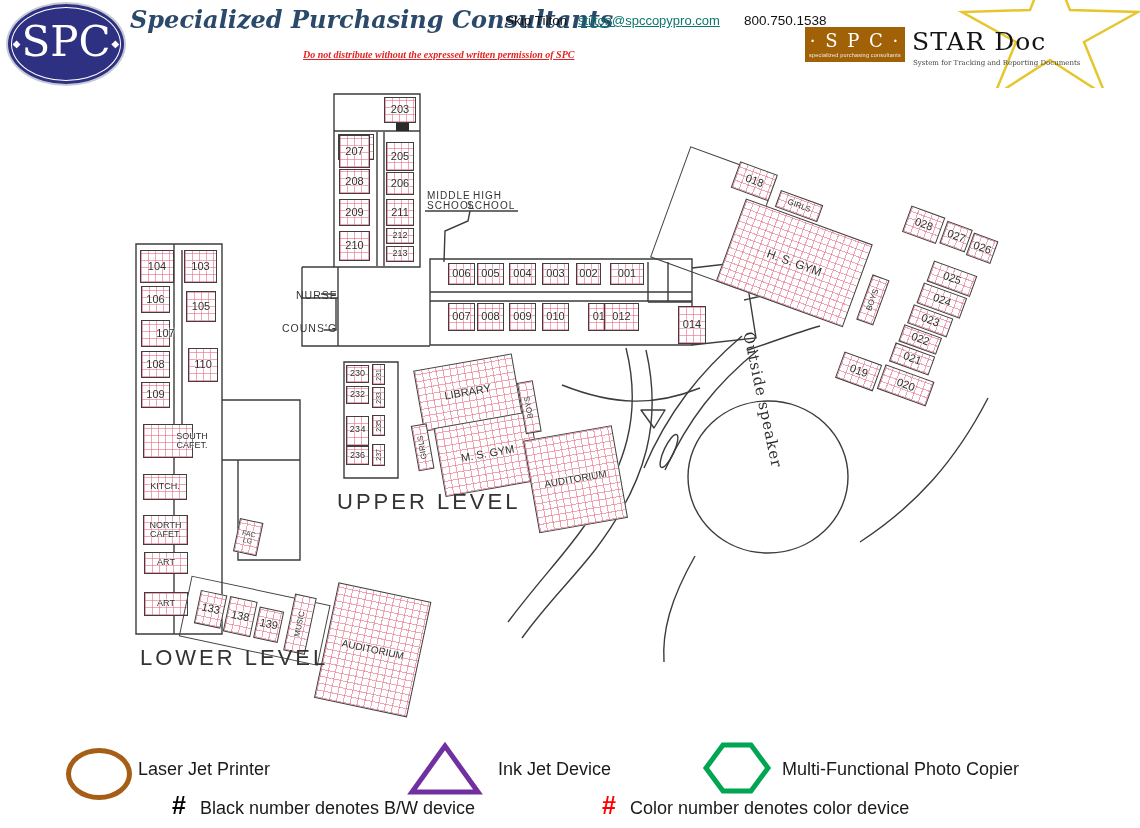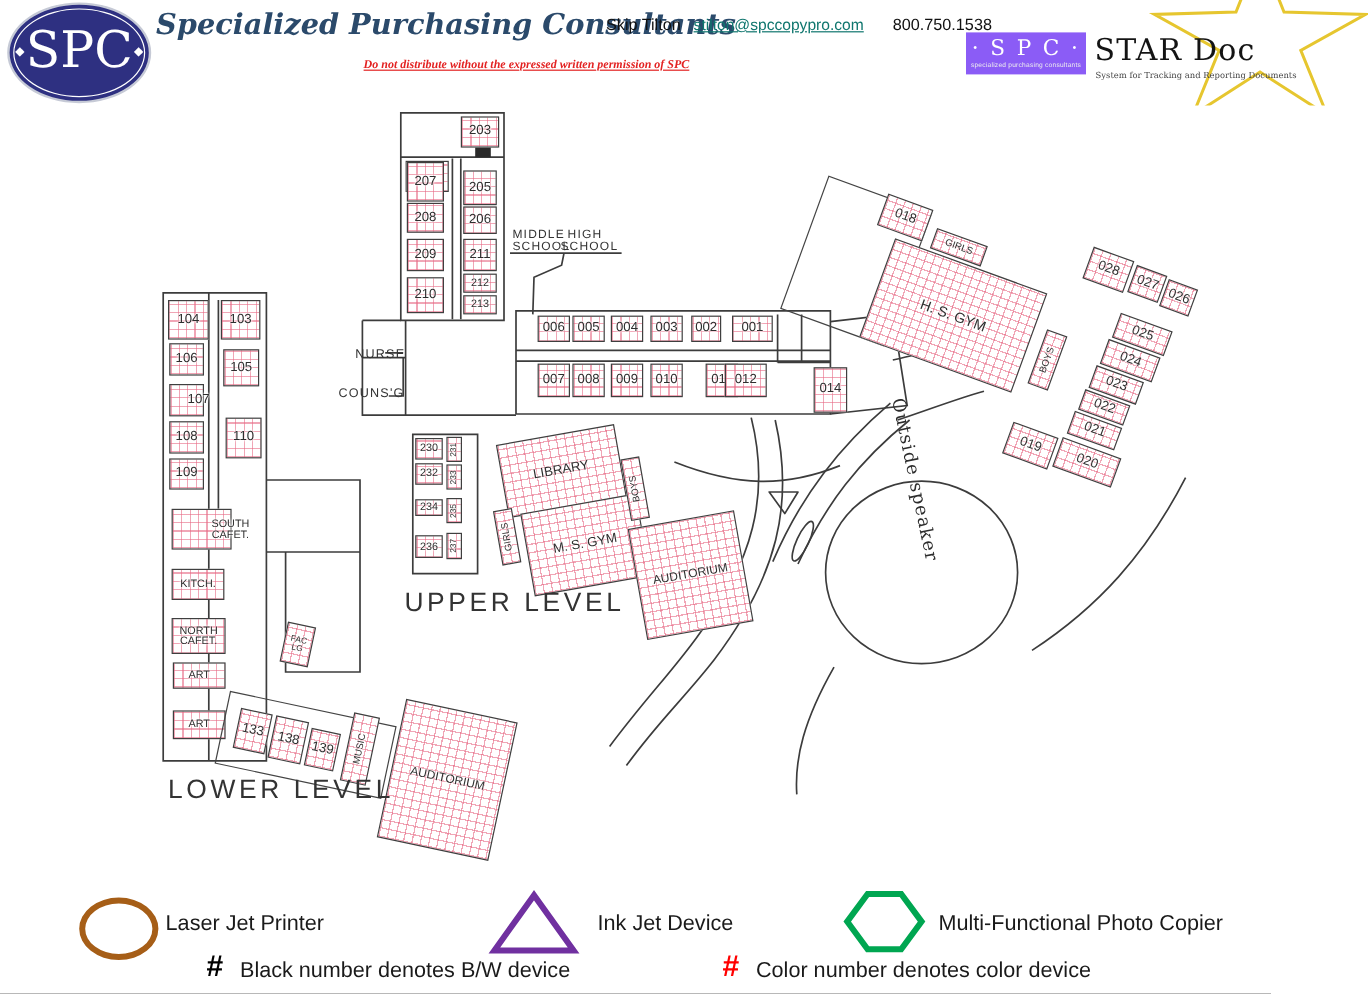--- a/index.html
+++ b/index.html
@@ -15,21 +15,21 @@
   .dia{color:#fff;font-size:10px;line-height:1;}
   .company{position:absolute;left:130px;top:5px;font-family:"DejaVu Serif",serif;
     font-style:italic;font-weight:bold;font-size:24px;color:#2b4a6b;white-space:nowrap;}
   .contact-name{position:absolute;left:505px;top:13px;font-size:13.5px;color:#111;}
   .email{position:absolute;left:578px;top:13px;font-size:13px;color:#0f766e;text-decoration:underline;cursor:pointer;}
   .phone{position:absolute;left:712px;top:13px;font-size:13.5px;color:#111;margin-left:32px;}
   .warning{position:absolute;left:303px;top:49px;font-size:10px;font-weight:bold;font-style:italic;
     text-decoration:underline;color:#E32222;white-space:nowrap;font-family:Liberation Serif, serif;}
   .stardoc{position:absolute;left:800px;top:0;width:340px;height:88px;}
   .stardoc svg{position:absolute;inset:0;}
-  .sd-box{position:absolute;left:5px;top:27px;width:100px;height:35px;background:#8b5cf6;
+  .sd-box{position:absolute;left:5px;top:27px;width:100px;height:35px;background:#a16207;
     display:flex;flex-direction:column;align-items:center;justify-content:center;}
   .sd-spc{font-family:"DejaVu Serif",serif;color:#fff;font-size:18px;letter-spacing:2px;line-height:1;}
   .sd-sub{color:#eee;font-size:5.5px;letter-spacing:.2px;margin-top:2px;white-space:nowrap;}
   .sd-title{position:absolute;left:112px;top:27px;font-family:"DejaVu Serif",serif;font-size:25px;
     color:#141414;letter-spacing:1px;white-space:nowrap;}
   .sd-subtitle{position:absolute;left:113px;top:59px;font-family:"DejaVu Serif",serif;font-size:7px;color:#444;white-space:nowrap;}
 
   
   .map{position:absolute;inset:0;}
   .map svg.lines{position:absolute;inset:0;}
@@ -230,21 +230,21 @@
           </div>
           <div class="room" style="left: 144px; top: 592px; width: 44px; height: 24px;">
             <span style="font-size: 9px;">ART</span>
           </div>
           <div class="room" style="left: 346px; top: 365px; width: 23px; height: 18px;">
             <span style="font-size: 9px;">230</span>
           </div>
           <div class="room" style="left: 346px; top: 386px; width: 23px; height: 18px;">
             <span style="font-size: 9px;">232</span>
           </div>
-          <div class="room" style="left: 346px; top: 416px; width: 23px; height: 14px;">
+          <div class="room" style="left: 346px; top: 416px; width: 23px; height: 30px; font-family: Liberation Mono, monospace;">
             <span style="font-size: 9px;">234</span>
           </div>
           <div class="room" style="left: 346px; top: 446px; width: 23px; height: 19px;">
             <span style="font-size: 9px;">236</span>
           </div>
           <div class="room vertical" style="left: 372px; top: 364px; width: 13px; height: 21px;">
             <span style="font-size: 7px;">231</span>
           </div>
           <div class="room vertical" style="left: 372px; top: 387px; width: 13px; height: 21px;">
             <span style="font-size: 7px;">233</span>

